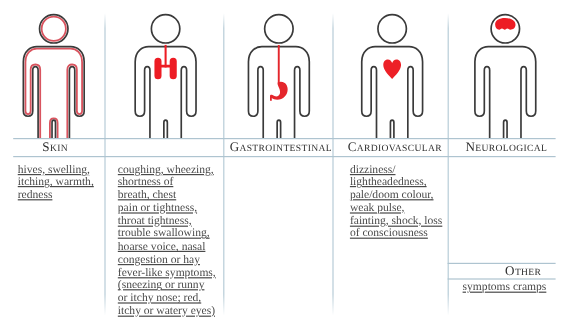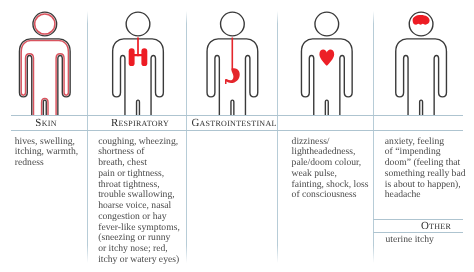--- a/index.html
+++ b/index.html
@@ -11,21 +11,21 @@
   #figlayer{position:absolute;left:0;top:0;}
   .vdiv{position:absolute;width:1px;top:11px;height:252px;
         background:linear-gradient(to bottom,
            rgba(183,204,215,0) 0%,
            rgba(183,204,215,1) 5%,
            rgba(183,204,215,1) 93%,
            rgba(183,204,215,0) 100%);}
   .hrule{position:absolute;height:1px;background:#aec4d0;}
   .hdr{position:absolute;color:#2e2e2e;font-size:10.9px;line-height:12px;
        font-variant:small-caps;letter-spacing:0.28px;text-align:center;white-space:nowrap;}
-  .btxt{position:absolute;color:#4a4a4a;font-size:9.65px;line-height:10.77px;white-space:pre-line;}
+  .btxt{position:absolute;color:#4a4a4a;font-size:9.65px;line-height:10.77px;white-space:pre-line;text-decoration:underline;}
 </style>
 </head>
 <body>
 
 <div id="root">
 <svg id="figlayer" width="474" height="272" viewBox="0 0 474 272">
  <defs>
   <path id="bodyOuter" d="M -25.35 92.6 L -25.35 51.5 C -25.35 42.25 -19.1 38.85 -14.2 38.85 L 14.2 38.85 C 19.1 38.85 25.35 42.25 25.35 51.5 L 25.35 92.6 C 25.35 95.7 24.25 96.9 21.43 96.9 C 18.6 96.9 17.5 95.7 17.5 92.6 L 17.5 58.6 C 17.5 56.3 16.4 55.5 15.3 55.5 C 14.2 55.5 13.05 56.3 13.05 58.6 L 13.05 117 L 1.45 117 L 1.45 102.1 C 1.45 100.55 0.8 100.1 0 100.1 C -0.8 100.1 -1.45 100.55 -1.45 102.1 L -1.45 117 L -13.05 117 L -13.05 58.6 C -13.05 56.3 -14.2 55.5 -15.3 55.5 C -16.4 55.5 -17.5 56.3 -17.5 58.6 L -17.5 92.6 C -17.5 95.7 -18.6 96.9 -21.43 96.9 C -24.25 96.9 -25.35 95.7 -25.35 92.6 Z"></path>
   <path id="bodyInner" d="M -23.6 92.6 L -23.6 51.9 C -23.6 43.7 -18.6 40.6 -14.1 40.6 L 14.1 40.6 C 18.6 40.6 23.6 43.7 23.6 51.9 L 23.6 92.6 C 23.6 94.5 22.8 95.15 21.43 95.15 C 20.05 95.15 19.25 94.5 19.25 92.6 L 19.25 58.2 C 19.25 54.6 17.4 53.75 15.3 53.75 C 13.2 53.75 11.3 54.6 11.3 58.2 L 11.3 117 L 3.2 117 L 3.2 102.4 C 3.2 99.65 1.8 98.6 0 98.6 C -1.8 98.6 -3.2 99.65 -3.2 102.4 L -3.2 117 L -11.3 117 L -11.3 58.2 C -11.3 54.6 -13.2 53.75 -15.3 53.75 C -17.4 53.75 -19.25 54.6 -19.25 58.2 L -19.25 92.6 C -19.25 94.5 -20.05 95.15 -21.43 95.15 C -22.8 95.15 -23.6 94.5 -23.6 92.6 Z"></path>
   <clipPath id="headClip">
@@ -74,22 +74,23 @@
 </svg>
 <div class="vdiv" style="left:87px"></div>
 <div class="vdiv" style="left:186px"></div>
 <div class="vdiv" style="left:277px"></div>
 <div class="vdiv" style="left:373px"></div>
 <div class="hrule" style="left:11px;top:115px;width:452px"></div>
 <div class="hrule" style="left:11px;top:130px;width:452px"></div>
 <div class="hrule" style="left:373px;top:219px;width:90px"></div>
 <div class="hrule" style="left:373px;top:232px;width:90px"></div>
 <div class="hdr" style="left:8px;top:117px;width:76px">Skin</div>
-<div class="hdr" style="left:94px;top:117px;width:92px">Respiratory</div>
 <div class="hdr" style="left:188px;top:117px;width:92px">Gastrointestinal</div>
+<div class="hdr" style="left:283px;top:117px;width:92px">Cardiovascular</div>
+<div class="hdr" style="left:378px;top:117px;width:88px">Neurological</div>
 <div class="hdr" style="left:392px;top:220px;width:88px">Other</div>
 <div class="btxt" style="left:14.8px;top:136.6px;width:78px">hives, swelling,
 itching, warmth,
 redness</div>
 <div class="btxt" style="left:98.2px;top:136.6px;width:88px">coughing, wheezing,
 shortness of
 breath, chest
 pain or tightness,
 throat tightness,
 trouble swallowing,
@@ -98,20 +99,14 @@
 fever-like symptoms,
 (sneezing or runny
 or itchy nose; red,
 itchy or watery eyes)</div>
 <div class="btxt" style="left:291.6px;top:136.6px;width:82px">dizziness/
 lightheadedness,
 pale/doom colour,
 weak pulse,
 fainting, shock, loss
 of consciousness</div>
-<div class="btxt" style="left:384.8px;top:136.6px;width:88px">anxiety, feeling
-of “impending
-doom” (feeling that
-something really bad
-is about to happen),
-headache</div>
-<div class="btxt" style="left:385.5px;top:235.2px;width:85px">uterine itchy</div>
+<div class="btxt" style="left:385.5px;top:235.2px;width:85px">symptoms cramps</div>
 </div>
 
 </body></html>

